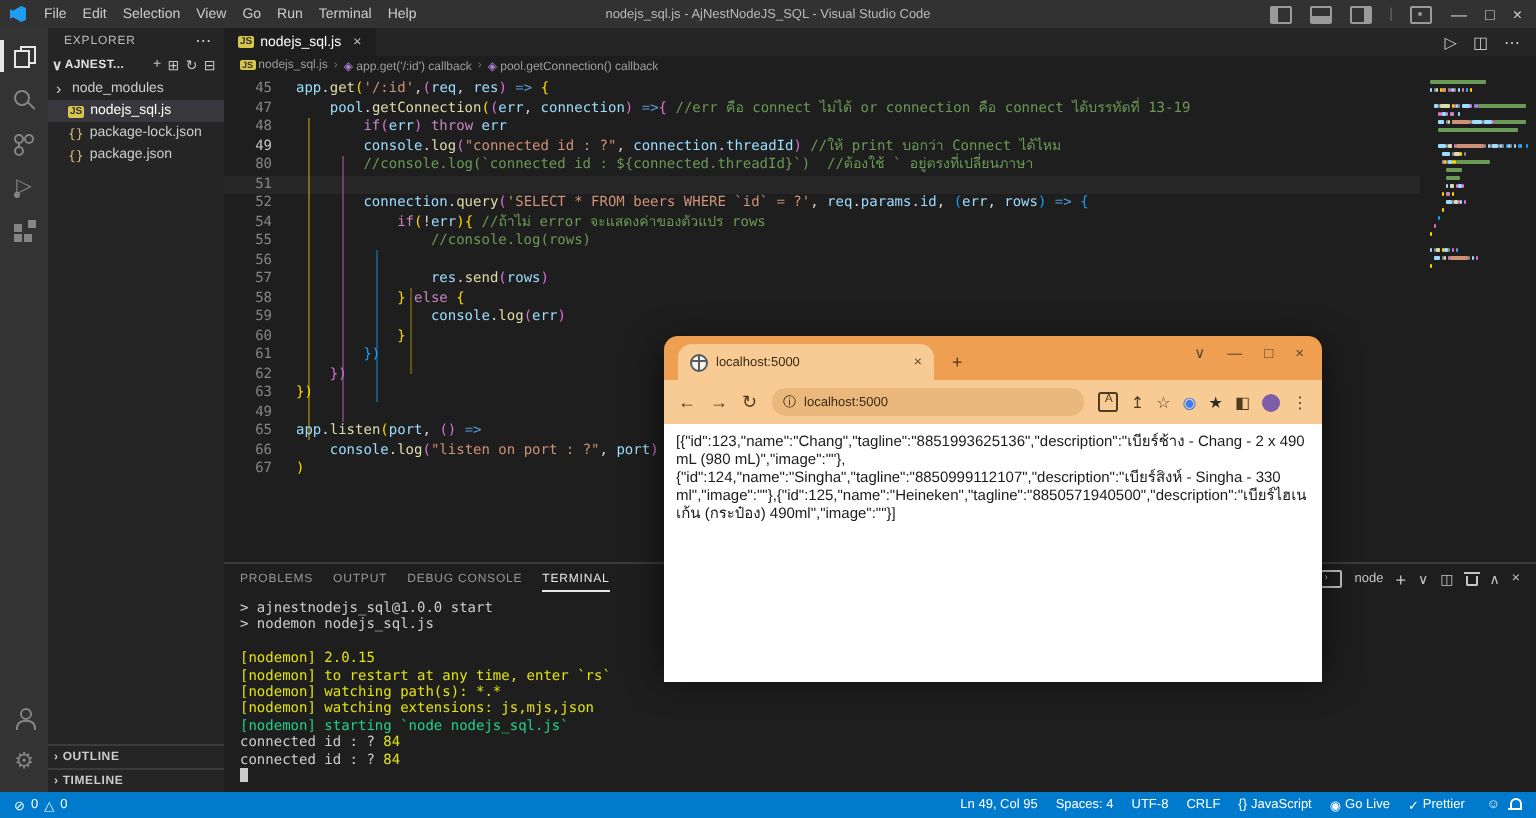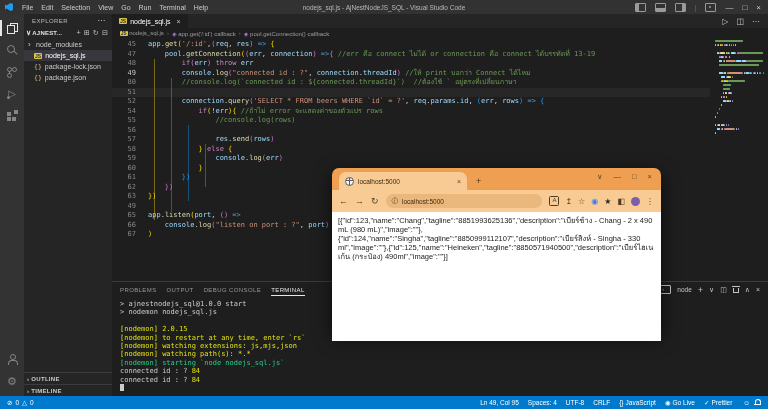--- a/index.html
+++ b/index.html
@@ -537,22 +537,22 @@
             <span>∧</span>
             <span>×</span>
           </span>
         </div>
         <div class="terminal" id="terminal">
             <div><span class="tm-w">&gt; ajnestnodejs_sql@1.0.0 start</span></div>
             <div><span class="tm-w">&gt; nodemon nodejs_sql.js</span></div>
             <div>&nbsp;</div>
             <div><span class="tm-y">[nodemon] 2.0.15</span></div>
             <div><span class="tm-y">[nodemon] to restart at any time, enter `rs`</span></div>
+            <div><span class="tm-y">[nodemon] watching path(s): *.*</span></div>
             <div><span class="tm-y">[nodemon] watching extensions: js,mjs,json</span></div>
-            <div><span class="tm-y">[nodemon] watching path(s): *.*</span></div>
             <div><span class="tm-g">[nodemon] starting `node nodejs_sql.js`</span></div>
             <div><span class="tm-w">connected id : ? </span><span class="tm-y">84</span></div>
             <div><span class="tm-w">connected id : ? </span><span class="tm-y">84</span></div>
             <div><span class="cursor"></span></div>
           </div>
       </div>
     </div>
   </div>
 
   <div class="statusbar">

